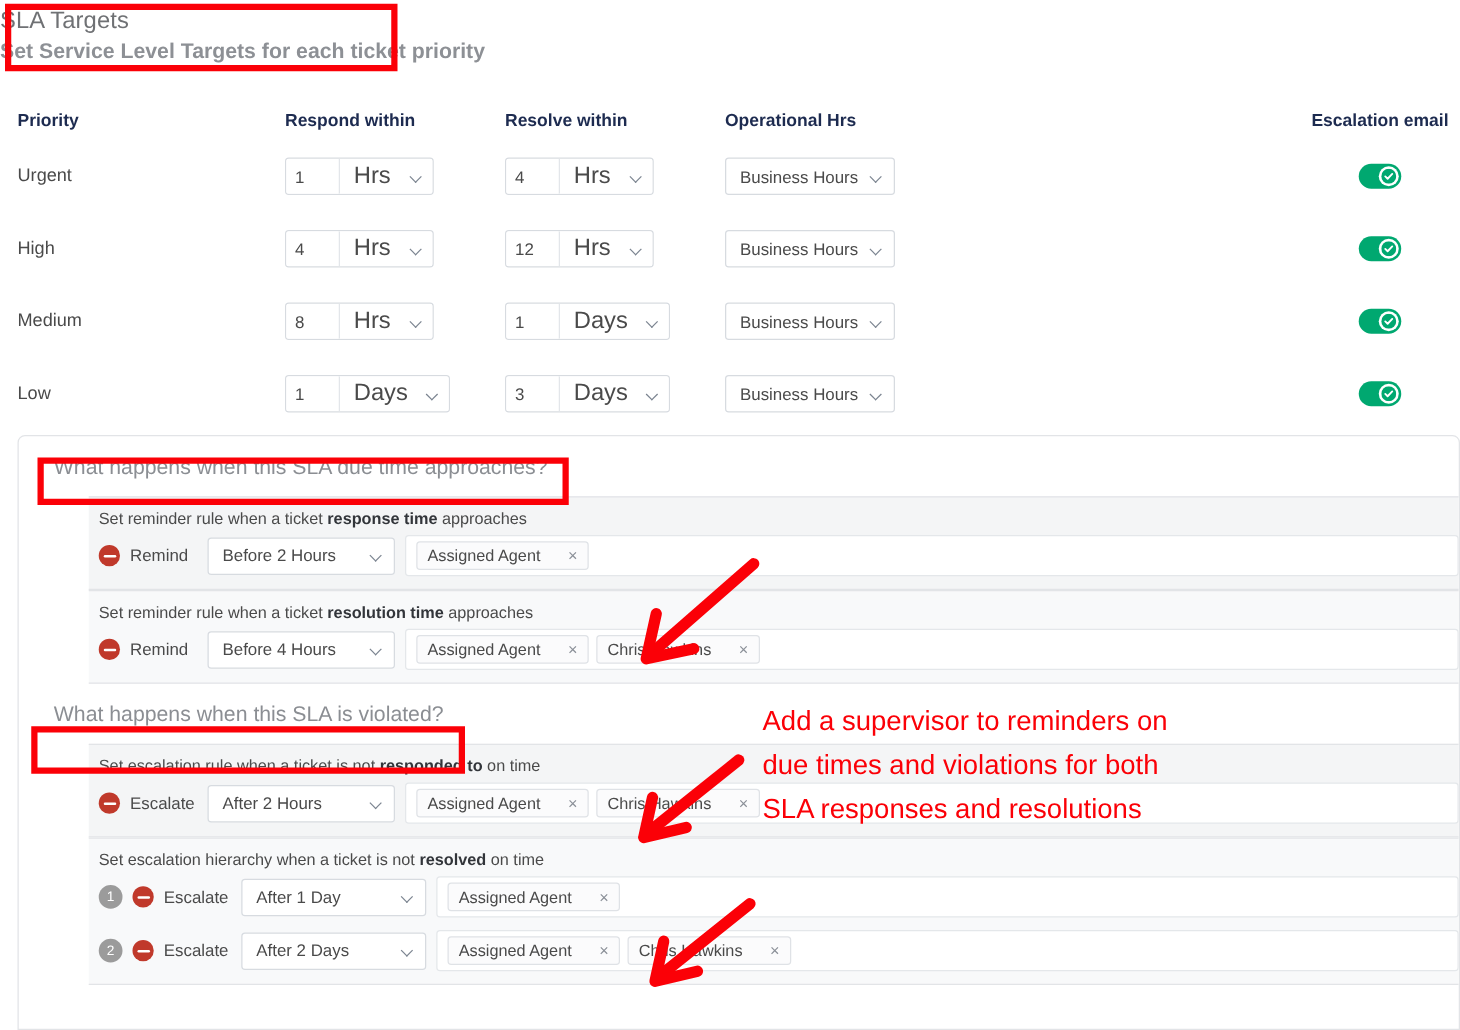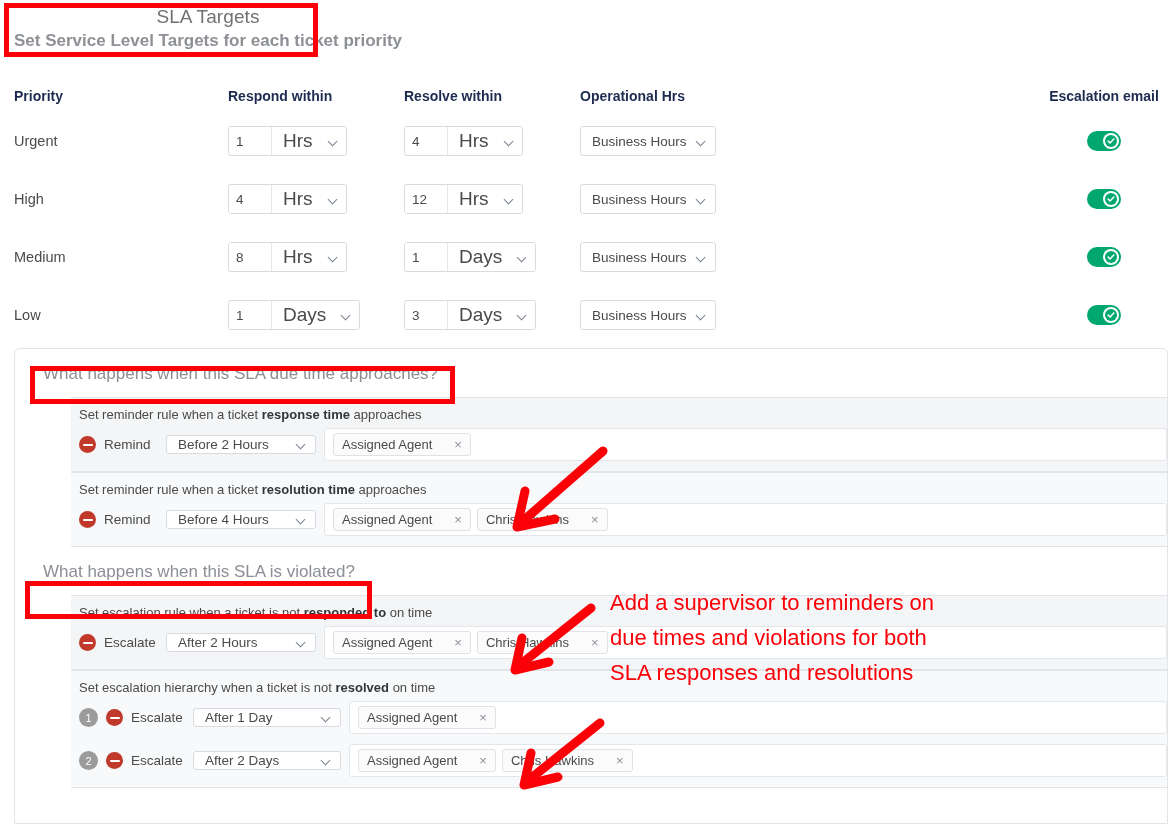--- a/index.html
+++ b/index.html
@@ -6,21 +6,21 @@
   html, body {
     margin: 0; padding: 0;
     width: 1168px; height: 824px;
     background: #ffffff;
     font-family: "Liberation Sans", sans-serif;
     overflow: hidden;
   }
   #root { position: relative; width: 1168px; height: 824px; background:#fff; }
 
   
-  .page-head { position:absolute; left:14px; top:6px;text-align:center; }
+  .page-head { position:absolute; left:0; top:6px; }
   .page-title { font-size:19px; color:#6f7174; font-weight:400; letter-spacing:.1px; line-height:22px; }
   .page-sub { font-size:17px; color:#8d9095; font-weight:700; line-height:20px; margin-top:3px; }
 
   
   .targets { position:absolute; left:0; top:80px; width:1168px; }
   .t-row { display:flex; align-items:center; height:58px; }
   .t-head { height:32px; }
   .c-prio   { width:228px; padding-left:14px; }
   .c-resp   { width:176px; }
   .c-resv   { width:176px; }
@@ -65,21 +65,21 @@
   .sub-label b { font-weight:bold; color:#32353a; }
   .rule-row { display:flex; align-items:center; gap:8px; padding:0 0 10px 8px; }
 
   .badge-num { width:19px; height:19px; border-radius:50%; background:#9b9b9b; color:#fff;
                font-size:11px; display:flex; align-items:center; justify-content:center; flex:none; }
   .minus { width:17px; height:17px; border-radius:50%; background:#c0392b; position:relative; flex:none; }
   .minus::after { content:""; position:absolute; left:3.5px; top:7.5px; width:10px; height:2.3px;
                   background:#fff; border-radius:1px; }
   .rule-verb { font-size:13.5px; color:#4a4a4a; min-width:54px; }
 
-  .when-sel { width:150px; height:19px; }
+  .when-sel { width:150px; height:30px; }
   .when-sel.wide { width:148px; }
 
   .tagbox { flex:1; min-height:30px; background:#fff; border:1px solid #e4e7ea; border-radius:3px;
             display:flex; align-items:center; gap:6px; padding:4px 8px; margin-right:0; }
   .tag { display:inline-flex; align-items:center; gap:22px; border:1px solid #dfe2e6; border-radius:3px;
          background:#fbfbfc; padding:3px 8px; font-size:13px; color:#4a4a4a; }
   .tag .x { color:#8b9098; font-size:13px; cursor:pointer; line-height:1; }
 
   
   .ann-box { position:absolute; border:5px solid #fb0007; pointer-events:none; }
@@ -369,21 +369,21 @@
     </div>
 
   </div>
 
   <div class="ann-box" style="left:4px; top:3px; width:314px; height:54px;"></div>
 
   <div class="ann-box" style="left:30px; top:366px; width:425px; height:38px;"></div>
 
   <div class="ann-box" style="left:25px; top:581px; width:347px; height:38px;"></div>
 
-  <div class="ann-text" style="left:610px; top:585px;">Add a supervisor to reminders on
+  <div class="ann-text" style="left:610px; top:559px;">Add a supervisor to reminders on
 due times and violations for both
 SLA responses and resolutions</div>
 
   <svg class="ann-arrow" style="left:495px; top:443px;" width="120" height="95" viewBox="0 0 120 95">
     <path d="M108 8 L28 78" stroke="#fb0007" stroke-width="9" stroke-linecap="round" fill="none"></path>
     <path d="M22 84 L30 48 M22 84 L60 76" stroke="#fb0007" stroke-width="9" stroke-linecap="round" fill="none"></path>
   </svg>
 
   <svg class="ann-arrow" style="left:495px; top:600px;" width="110" height="80" viewBox="0 0 110 80">
     <path d="M96 8 L26 64" stroke="#fb0007" stroke-width="9" stroke-linecap="round" fill="none"></path>

